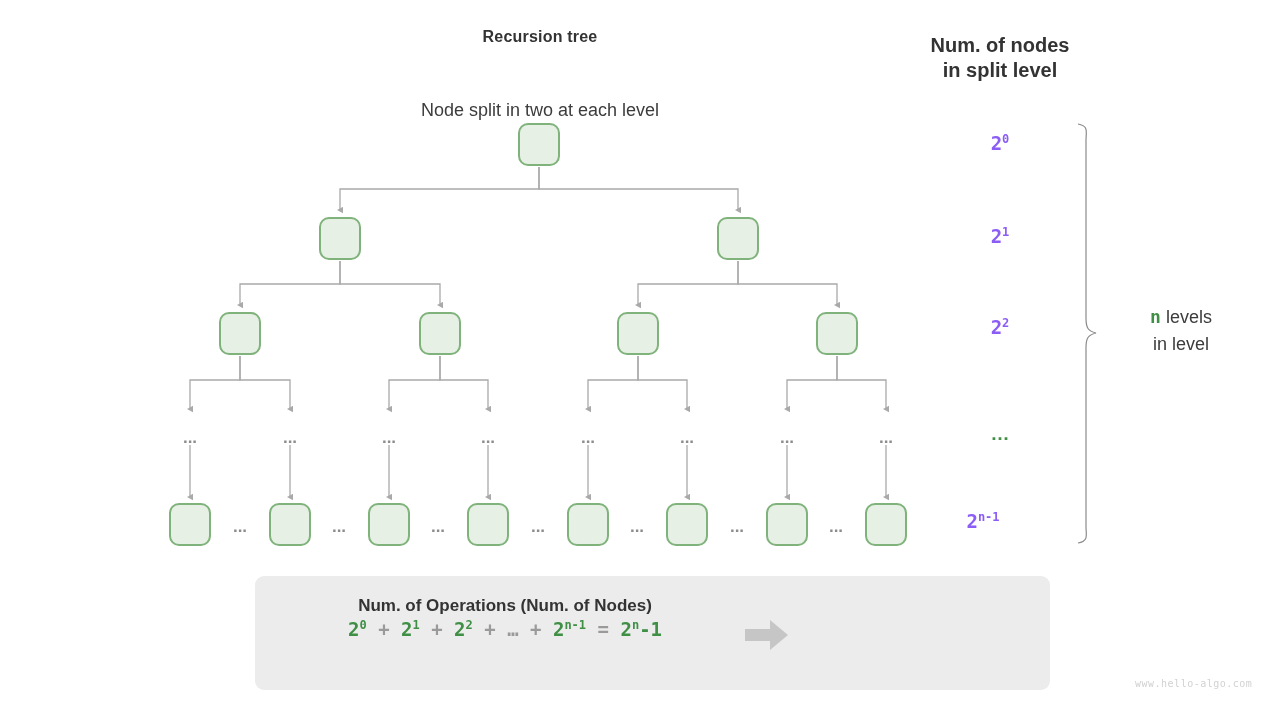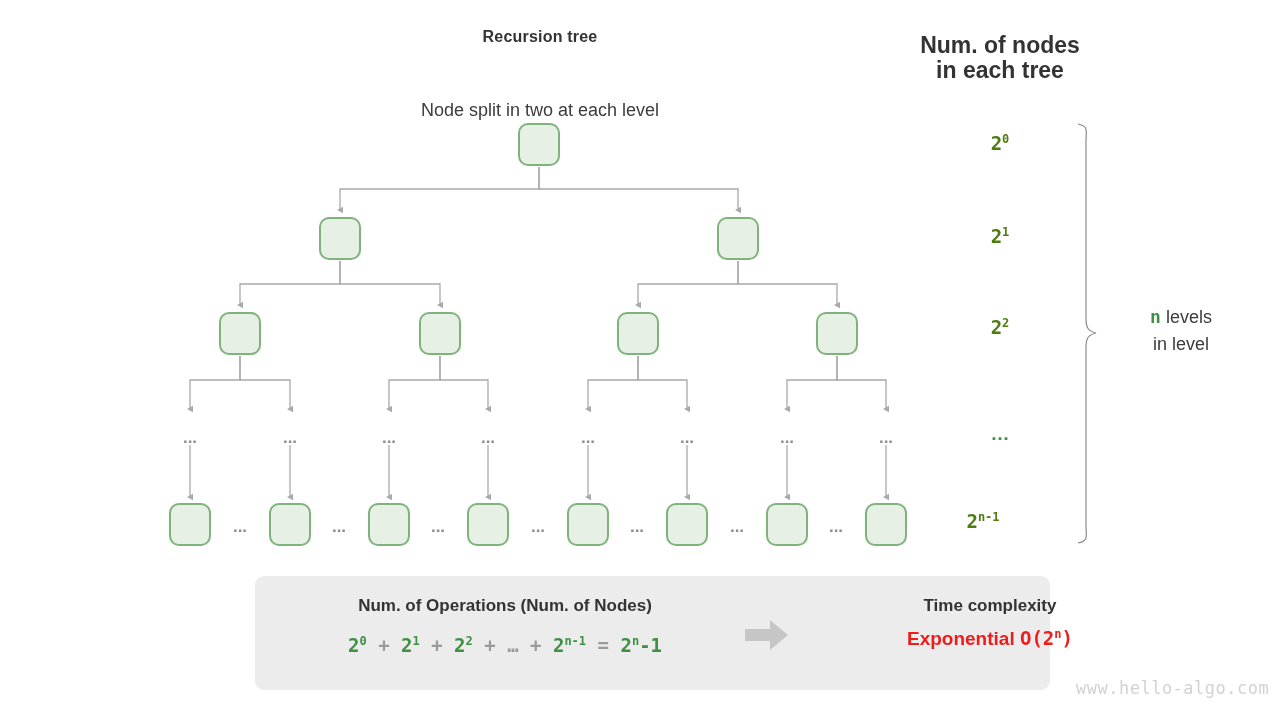--- a/index.html
+++ b/index.html
@@ -14,35 +14,35 @@
   .title{
     position:absolute;left:0;width:1080px;top:28px;text-align:center;
     font-size:16px;font-weight:bold;color:#333;letter-spacing:.2px;
   }
   .subtitle{
     position:absolute;left:0;width:1080px;top:65px;text-align:center;
     font-size:18px;font-weight:normal;color:#3c3c3c;margin-top:35px;
   }
   .col-head{
     position:absolute;left:900px;width:200px;top:33px;text-align:center;
-    font-size:23px;font-weight:bold;color:#333;line-height:25px;
+    font-size:20px;font-weight:bold;color:#333;line-height:25px;
   }
 
   
   svg.tree{position:absolute;left:0;top:0;width:1280px;height:720px;}
   .node-rect{fill:#e6f0e4;stroke:#7fb37b;stroke-width:2;}
   .edge{stroke:#a9a9a9;stroke-width:1.3;fill:none;}
   .dots-tree{fill:#8c8c8c;font-size:17px;font-weight:bold;
     font-family:"Liberation Sans",sans-serif;text-anchor:middle;}
   .brace{stroke:#8a8a8a;stroke-width:1.2;fill:none;}
 
   
   .lvl-count{
     position:absolute;width:90px;text-align:center;
-    color:#4d7c0f;font-weight:bold;font-size:19px;
+    color:#8b5cf6;font-weight:bold;font-size:19px;
     font-family:"DejaVu Sans Mono","Liberation Mono",monospace;
   }
   .lvl-count sup{font-size:12px;vertical-align:super;line-height:0;}
   .lvl-dots{
     position:absolute;width:90px;text-align:center;
     color:#3f8f45;font-weight:bold;font-size:19px;
   }
 
   
   .total-note{
@@ -54,51 +54,51 @@
 
   
   .summary{
     position:absolute;left:255px;top:576px;width:795px;height:114px;
     background:#ececec;border-radius:9px;
   }
   .sum-left{position:absolute;left:0;top:0;width:500px;text-align:center;}
   .sum-right{position:absolute;left:585px;top:0;width:300px;text-align:center;}
   .sum-h{font-size:17px;font-weight:bold;color:#333;margin-top:20px;}
   .sum-formula{
-    margin-top:18px;font-size:19px;font-weight:bold;color:#3f8f45;
+    margin-top:2px;font-size:19px;font-weight:bold;color:#3f8f45;
     font-family:"DejaVu Sans Mono","Liberation Mono",monospace;
     white-space:nowrap;
   }
   .sum-formula sup{font-size:12px;vertical-align:super;line-height:0;}
   .op{color:#9a9a9a;}
   .sum-cx{
     margin-top:11px;font-size:19px;font-weight:bold;color:#ee1c1c;
     white-space:nowrap;
   }
   .sum-cx .bigo{font-family:"DejaVu Sans Mono","Liberation Mono",monospace;}
   .sum-cx sup{font-size:12px;vertical-align:super;line-height:0;}
   .arrow-ico{position:absolute;left:743px;top:618px;}
 
   .watermark{
-    position:absolute;left:1076px;top:678px;
+    position:absolute;left:1135px;top:678px;
     font-family:"DejaVu Sans Mono","Liberation Mono",monospace;
-    font-size:17px;color:#d2d2d2;letter-spacing:.5px;
+    font-size:10px;color:#d2d2d2;letter-spacing:.5px;
   }
 </style>
 </head>
 <body>
 
 <div class="stage">
 
   <div class="title">Recursion tree</div>
   <div class="subtitle">Node split in two at each level</div>
 
   <div class="col-head">
     <div>Num. of nodes</div>
-    <div>in each tree</div>
+    <div>in split level</div>
   </div>
 
   <svg class="tree" viewBox="0 0 1280 720">
     <defs>
       <marker id="arrowhead" markerWidth="8" markerHeight="8" refX="3.2" refY="4" orient="auto" markerUnits="userSpaceOnUse">
         <path d="M0,1 L6.4,1 L3.2,7 Z" fill="#a9a9a9"></path>
       </marker>
     </defs>
 
     <g>
@@ -206,27 +206,20 @@
         <span>2</span><sup>2</sup>
         <span class="op">+</span>
         <span class="op">…</span>
         <span class="op">+</span>
         <span>2</span><sup>n-1</sup>
         <span class="op">=</span>
         <span>2</span><sup>n</sup><span>-1</span>
       </div>
     </div>
 
-    <div class="sum-right">
-      <div class="sum-h">Time complexity</div>
-      <div class="sum-cx">
-        <span>Exponential</span>
-        <span class="bigo"><span>O(</span><span>2</span><sup>n</sup><span>)</span></span>
-      </div>
-    </div>
   </div>
 
   <svg class="arrow-ico" width="48" height="34" viewBox="0 0 48 34">
     <path d="M2,11 L27,11 L27,2 L45,17 L27,32 L27,23 L2,23 Z" fill="#c6c6c6"></path>
   </svg>
 
   <div class="watermark">www.hello-algo.com</div>
 </div>
 
 </body></html>

